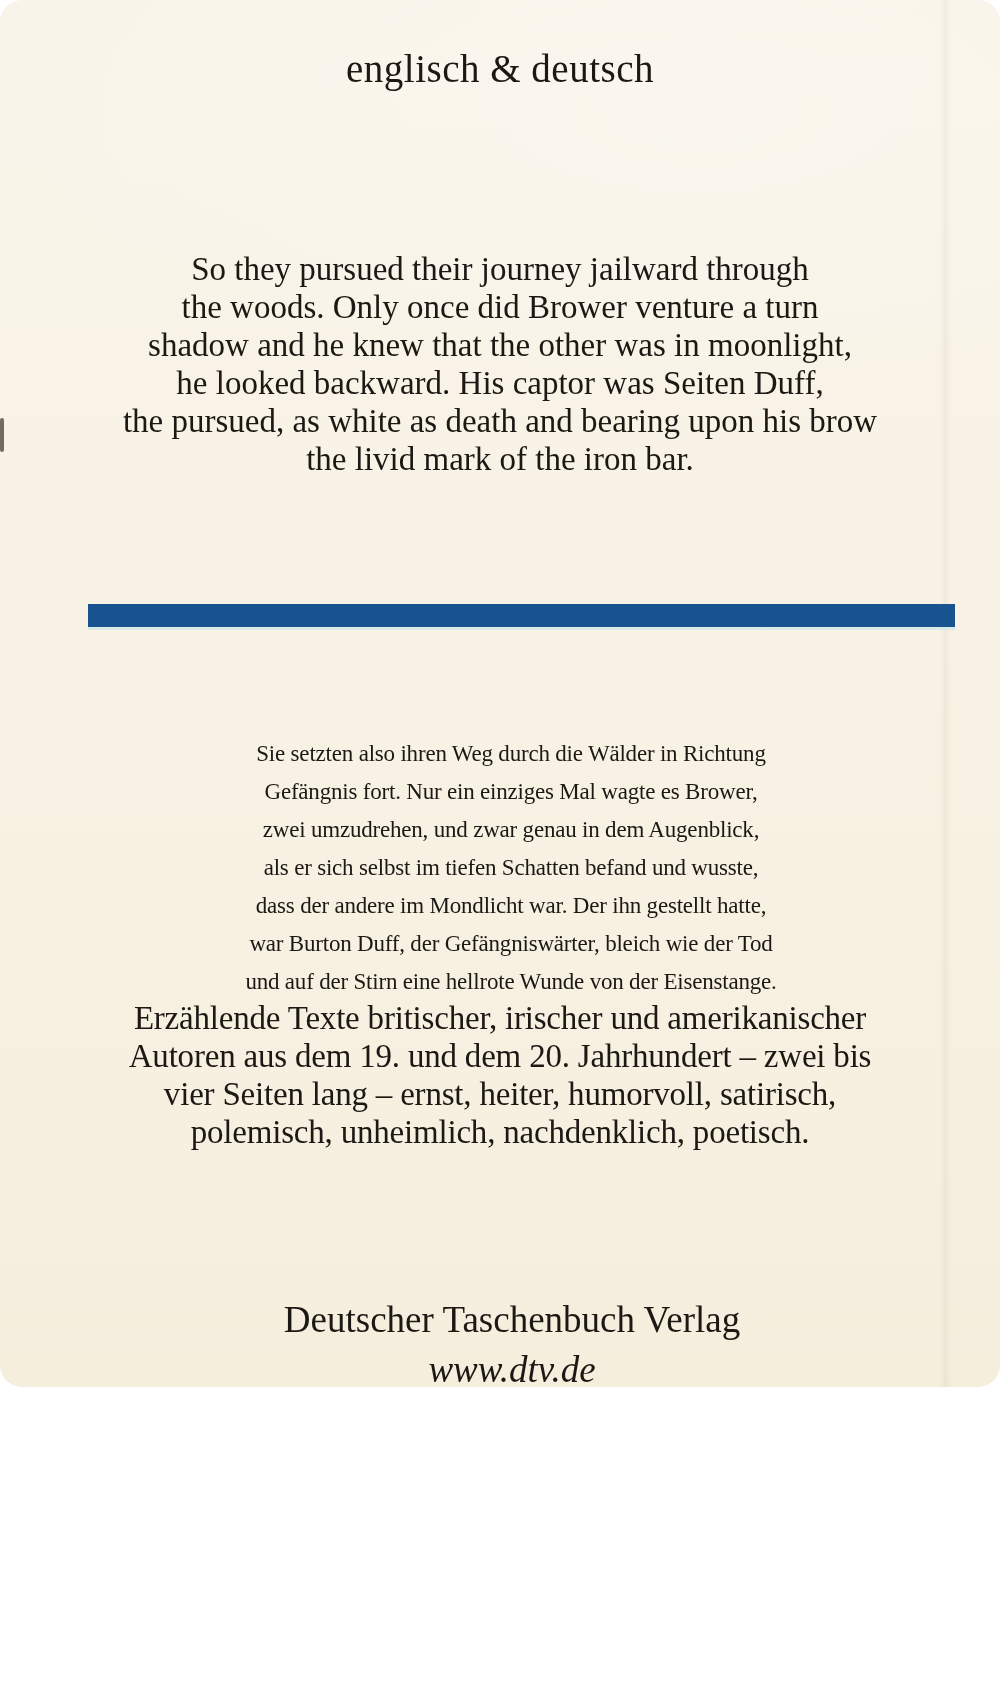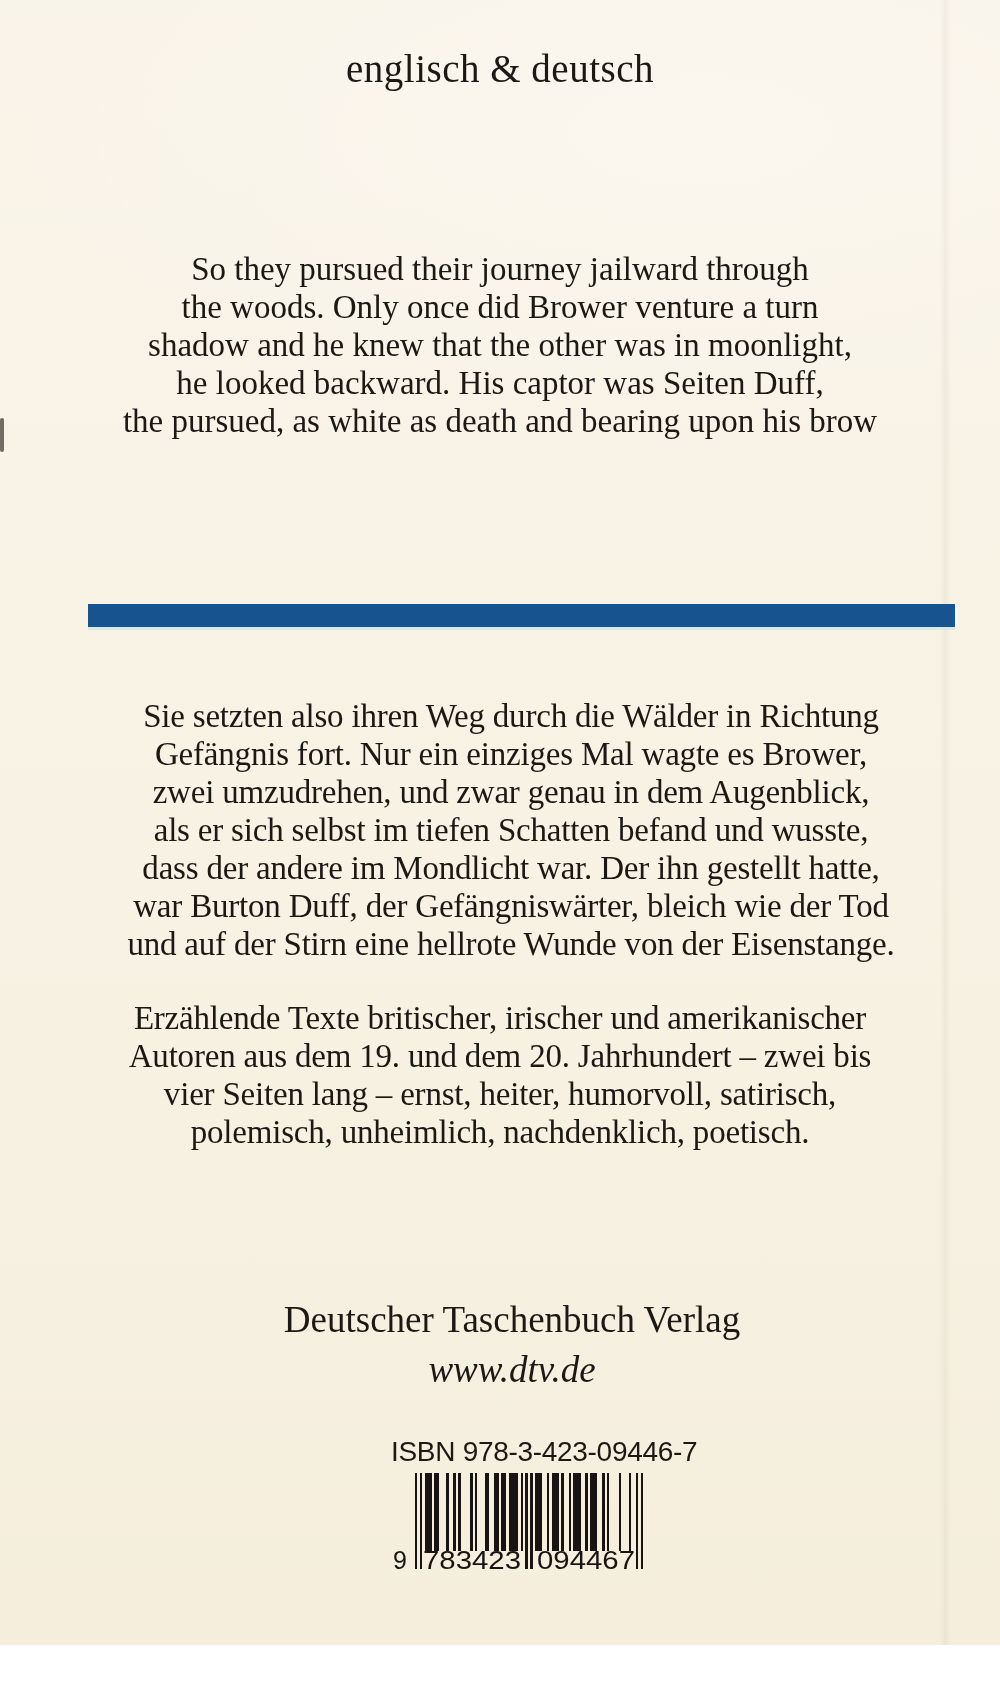--- a/index.html
+++ b/index.html
@@ -7,34 +7,35 @@
     --ink:#1c1814;
     --accent-blue:#17538f;
     --fringe:#cfe8e8;
     --edge-pink-a:#f6e3da;
     --edge-pink-b:#e5b9c3;
   }
   *{margin:0;padding:0;box-sizing:border-box;}
   html,body{width:1000px;}
   body{font-family:"Liberation Serif","DejaVu Serif",serif;color:var(--ink);}
   .page{
-    position:relative;width:1000px;height:1645px;overflow:hidden;
+    position:relative;width:1000px;height:1387px;overflow:hidden;
     background:
       linear-gradient(90deg, transparent 940px, rgba(120,100,70,.07) 945px, transparent 951px),
       radial-gradient(1200px 500px at 70% 8%, rgba(255,255,255,.28), transparent 60%),
       linear-gradient(180deg,#f9f4e9 0%,var(--paper) 55%,#f5eedd 100%);
+    border-radius: 22px;
   }
   .edition-title{
     position:absolute;top:46px;left:0;width:100%;
     text-align:center;font-size:39px;letter-spacing:.5px;white-space:nowrap;
   }
   .para{position:absolute;left:0;width:100%;text-align:center;}
   .para .line{white-space:nowrap;line-height:38px;}
   .para.english{top:250px;font-size:33px;}
-  .para.german{top:697px;font-size:33px;letter-spacing:-.2px;padding-left:22px;}
+  .para.german{top:735px;font-size:23px;letter-spacing:-.2px;padding-left:22px;}
   .para.blurb{top:999px;font-size:33px;letter-spacing:-.2px;}
   .divider{
     position:absolute;top:604px;left:88px;width:867px;height:23px;
     background:var(--accent-blue);
   }
   .divider-fringe{
     position:absolute;top:627px;left:88px;width:867px;height:3px;
     background:var(--fringe);opacity:.8;
   }
   .publisher{position:absolute;top:1295px;left:12px;width:100%;text-align:center;}
@@ -66,20 +67,21 @@
 <div class="page">
 
   <div class="edition-title">englisch &amp; deutsch</div>
 
   <div class="para english">
     <div class="line">So they pursued their journey jailward through</div>
     <div class="line">the woods. Only once did Brower venture a turn</div>
     <div class="line">shadow and he knew that the other was in moonlight,</div>
     <div class="line">he looked backward. His captor was Seiten Duff,</div>
     <div class="line">the pursued, as white as death and bearing upon his brow</div>
+    <div class="line">the livid mark of the iron bar.</div>
   </div>
 
   <div class="divider"></div>
   <div class="divider-fringe"></div>
 
   <div class="para german">
     <div class="line">Sie setzten also ihren Weg durch die Wälder in Richtung</div>
     <div class="line">Gefängnis fort. Nur ein einziges Mal wagte es Brower,</div>
     <div class="line">zwei umzudrehen, und zwar genau in dem Augenblick,</div>
     <div class="line">als er sich selbst im tiefen Schatten befand und wusste,</div>

